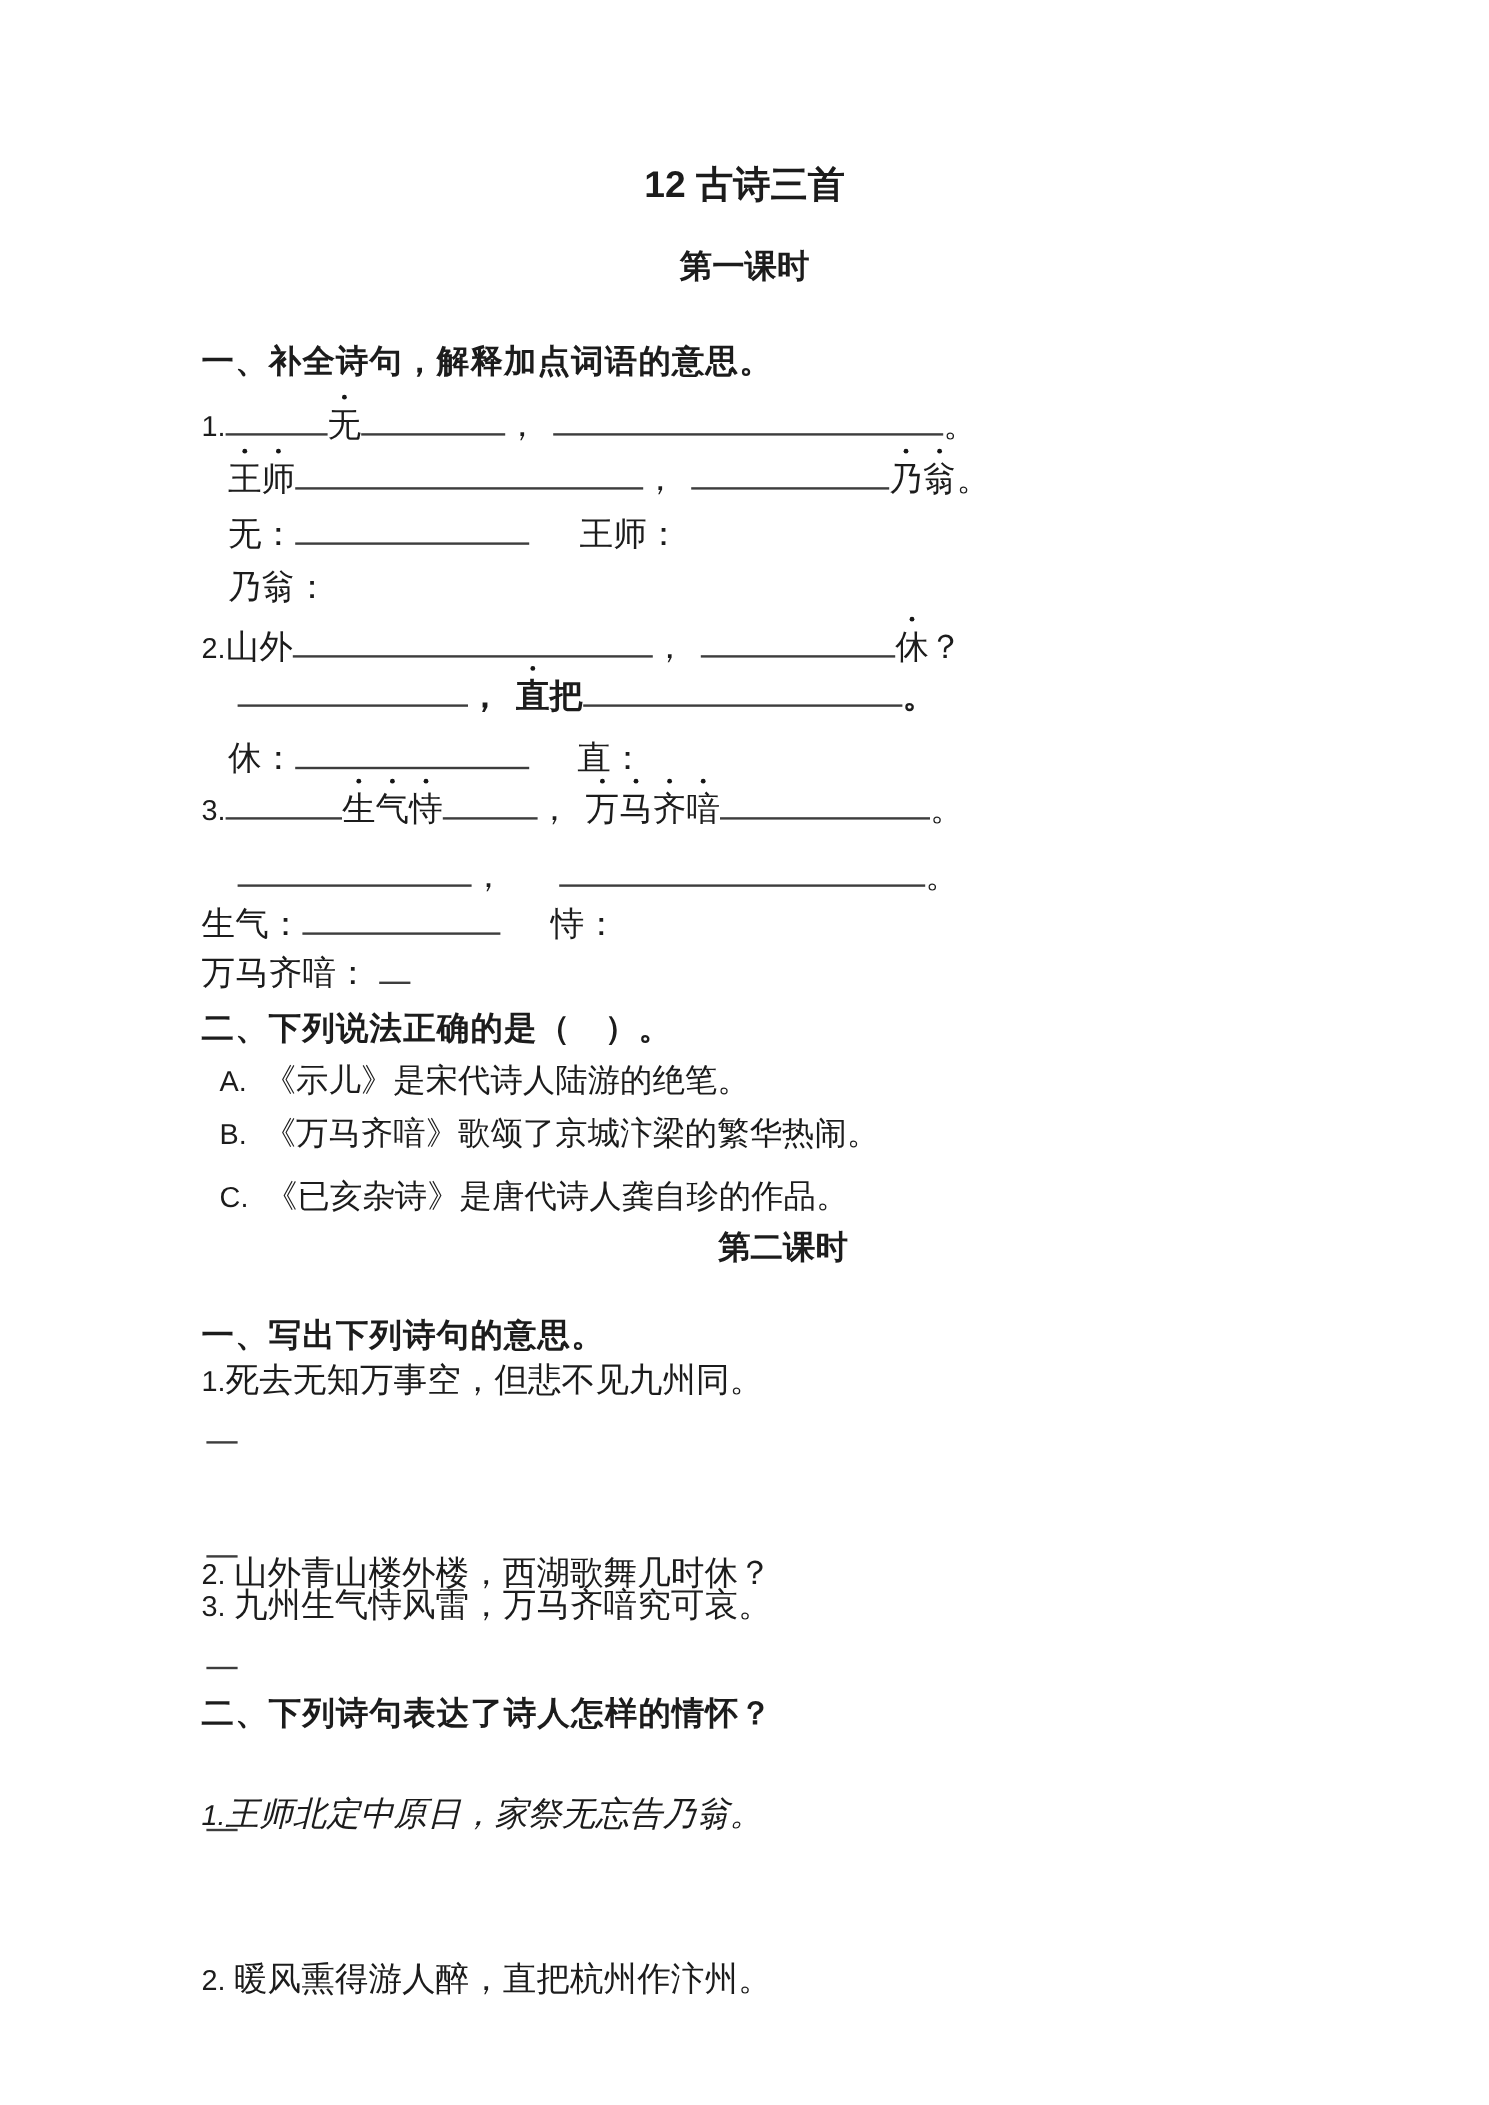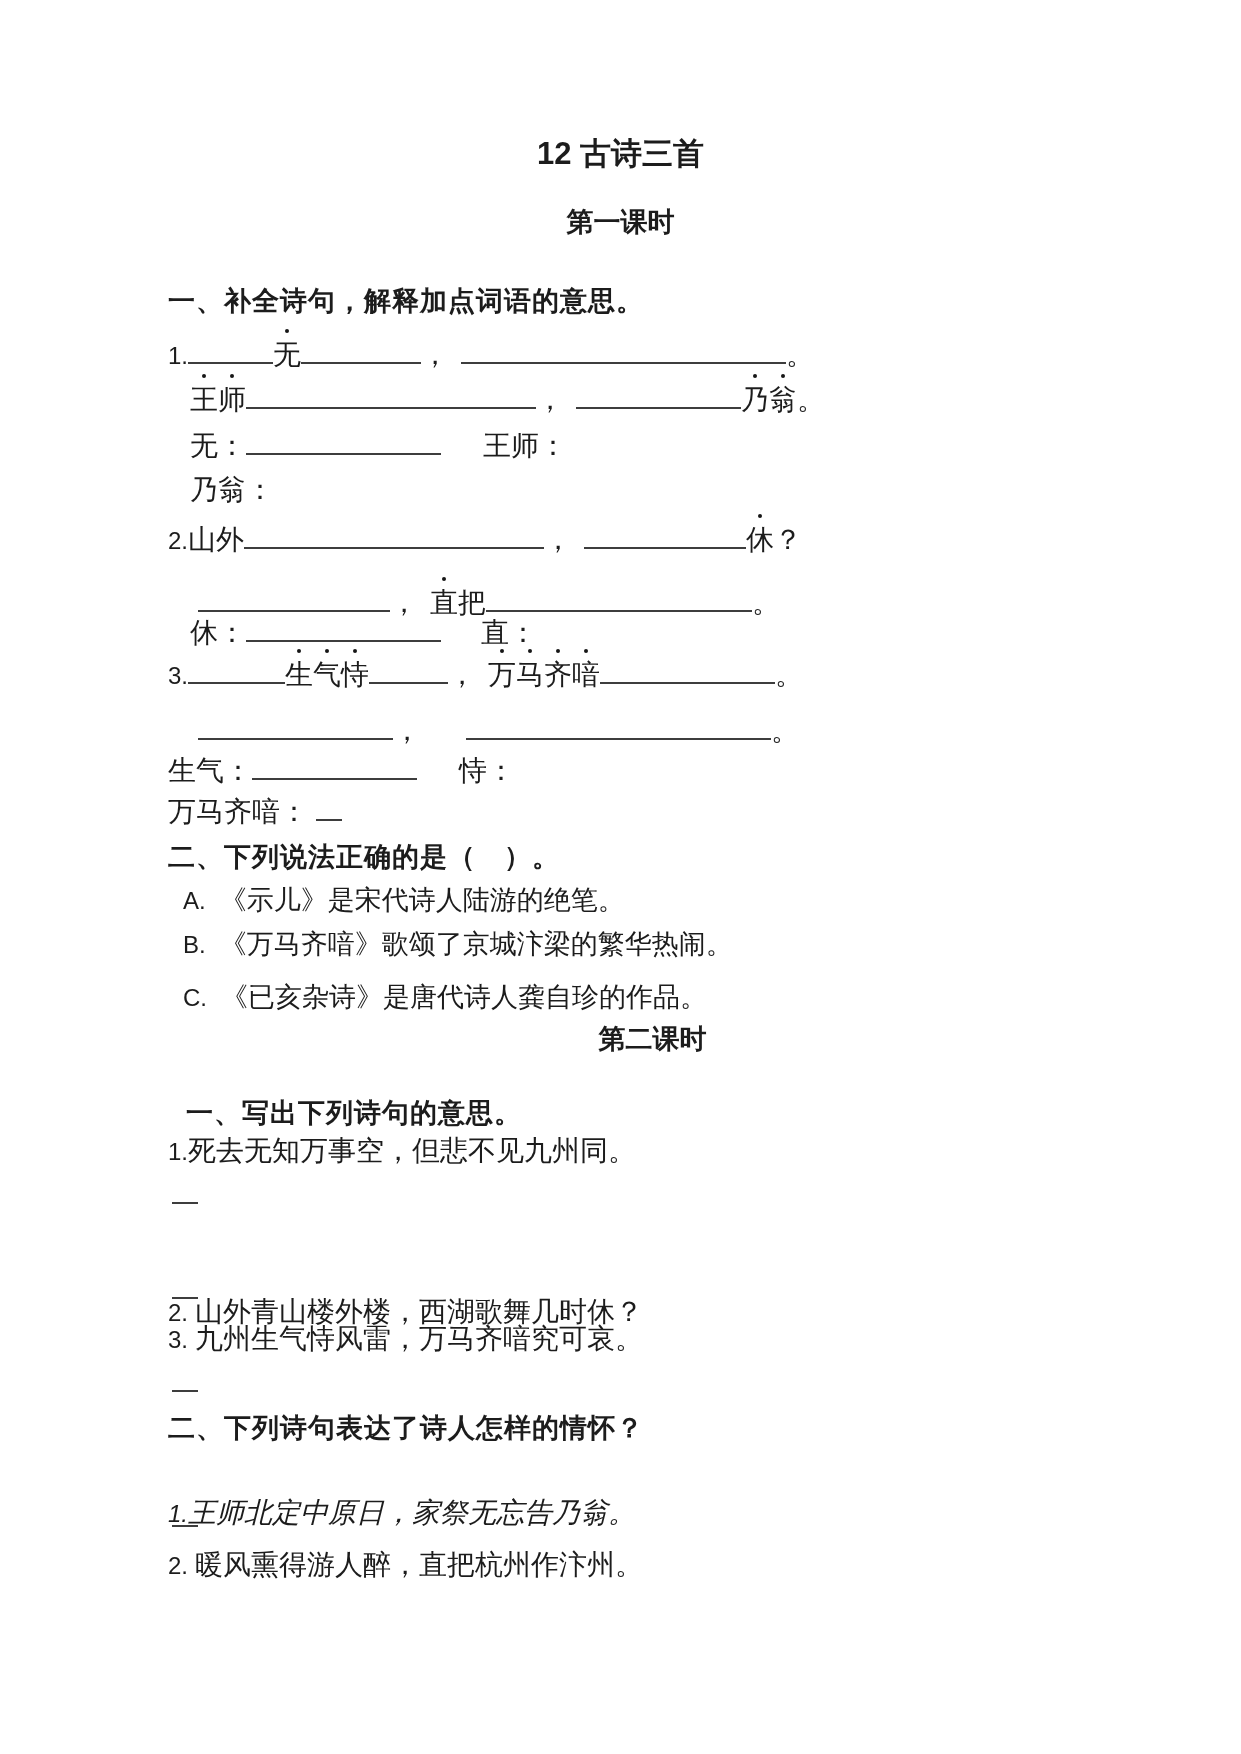--- a/index.html
+++ b/index.html
@@ -53,59 +53,59 @@
   <div class="block doc-title" style="top:132px;">12 古诗三首</div>
   <div class="block session-title" style="top:205px;">第一课时</div>
 
   <div class="block heading" style="top:283px;left:168px;">一、补全诗句，解释加点词语的意思。</div>
 
   <div class="block fill-line" style="top:336px;left:168px;"><span class="num">1.</span><span class="blank" style="width: 85px;"></span><span class="emph">无</span><span class="blank" style="width: 120px;"></span><span class="txt">，</span><span class="gap" style="width: 12px;"></span><span class="blank" style="width: 325px;"></span><span class="txt">。</span></div>
   <div class="block fill-line" style="top:381px;left:168px;"><span class="gap" style="width: 22px;"></span><span class="emph">王</span><span class="emph">师</span><span class="blank" style="width: 290px;"></span><span class="txt">，</span><span class="gap" style="width: 12px;"></span><span class="blank" style="width: 165px;"></span><span class="emph">乃</span><span class="emph">翁</span><span class="txt">。</span></div>
   <div class="block fill-line" style="top:427px;left:168px;"><span class="gap" style="width: 22px;"></span><span class="txt">无：</span><span class="blank" style="width: 195px;"></span><span class="gap" style="width: 42px;"></span><span class="txt">王师：</span></div>
   <div class="block fill-line" style="top:471px;left:168px;"><span class="gap" style="width: 22px;"></span><span class="txt">乃翁：</span></div>
   <div class="block fill-line" style="top:521px;left:168px;"><span class="num">2.</span><span class="txt">山外</span><span class="blank" style="width: 300px;"></span><span class="txt">，</span><span class="gap" style="width: 12px;"></span><span class="blank" style="width: 162px;"></span><span class="emph">休</span><span class="txt">？</span></div>
-  <div class="block fill-line" style="top:584px;left:168px;"><span class="gap" style="width: 30px;"></span><span class="blank" style="width: 192px;"></span><span class="txt">，</span><span class="gap" style="width: 12px;"></span><span class="emph">直</span><span class="txt">把</span><span class="blank" style="width: 266px;"></span><span class="txt">。</span></div>
+  <div class="block fill-line" style="top:562px;left:168px;font-weight:bold;"><span class="gap" style="width: 30px;"></span><span class="blank" style="width: 192px;"></span><span class="txt">，</span><span class="gap" style="width: 12px;"></span><span class="emph">直</span><span class="txt">把</span><span class="blank" style="width: 266px;"></span><span class="txt">。</span></div>
   <div class="block fill-line" style="top:614px;left:168px;"><span class="gap" style="width: 22px;"></span><span class="txt">休：</span><span class="blank" style="width: 195px;"></span><span class="gap" style="width: 40px;"></span><span class="txt">直：</span></div>
   <div class="block fill-line" style="top:656px;left:168px;"><span class="num">3.</span><span class="blank" style="width: 97px;"></span><span class="emph">生</span><span class="emph">气</span><span class="emph">恃</span><span class="blank" style="width: 79px;"></span><span class="txt">，</span><span class="gap" style="width: 12px;"></span><span class="emph">万</span><span class="emph">马</span><span class="emph">齐</span><span class="emph">喑</span><span class="blank" style="width: 175px;"></span><span class="txt">。</span></div>
   <div class="block fill-line" style="top:712px;left:168px;"><span class="gap" style="width: 30px;"></span><span class="blank" style="width: 195px;"></span><span class="txt">，</span><span class="gap" style="width: 45px;"></span><span class="blank" style="width: 305px;"></span><span class="txt">。</span></div>
   <div class="block fill-line" style="top:752px;left:168px;"><span class="txt">生气：</span><span class="blank" style="width: 165px;"></span><span class="gap" style="width: 42px;"></span><span class="txt">恃：</span></div>
   <div class="block fill-line" style="top:793px;left:168px;"><span class="txt">万马齐喑：</span><span class="gap" style="width: 8px;"></span><span class="blank" style="width: 26px;"></span></div>
 
   <div class="block heading" style="top:839px;left:168px;">二、下列说法正确的是（　）。</div>
 
   <div class="block option" style="top:883px;left:183px;">
     <span class="label">A.</span><span>《示儿》是宋代诗人陆游的绝笔。</span>
   </div>
   <div class="block option" style="top:927px;left:183px;">
     <span class="label">B.</span><span>《万马齐喑》歌颂了京城汴梁的繁华热闹。</span>
   </div>
   <div class="block option" style="top:980px;left:183px;">
     <span class="label">C.</span><span>《已亥杂诗》是唐代诗人龚自珍的作品。</span>
   </div>
 
   <div class="block session-title" style="top:1022px;margin-left:32px;">第二课时</div>
 
-  <div class="block heading" style="top:1095px;left:168px;margin-left:18px;">一、写出下列诗句的意思。</div>
+  <div class="block heading" style="top:1095px;left:168px;">一、写出下列诗句的意思。</div>
 
   <div class="block para" style="top:1133px;left:168px;">
     <span class="num">1.</span><span>死去无知万事空，但悲不见九州同。</span>
   </div>
   <div class="block dash-line" style="top:1180px;left:172px;"><span class="blank" style="width: 26px;"></span></div>
   <div class="block para" style="top:1294px;left:168px;">
     <span class="num">2.</span><span> 山外青山楼外楼，西湖歌舞几时休？</span>
   </div>
   <div class="block dash-line" style="top:1275px;left:172px;"><span class="blank" style="width: 26px;"></span></div>
   <div class="block para" style="top:1321px;left:168px;">
     <span class="num">3.</span><span> 九州生气恃风雷，万马齐喑究可哀。</span>
   </div>
   <div class="block dash-line" style="top:1368px;left:172px;"><span class="blank" style="width: 26px;"></span></div>
 
   <div class="block heading" style="top:1410px;left:168px;">二、下列诗句表达了诗人怎样的情怀？</div>
 
   <div class="block para" style="top:1495px;left:168px;font-style:italic;">
     <span class="num">1.</span><span>王师北定中原日，家祭无忘告乃翁。</span>
   </div>
   <div class="block dash-line" style="top:1503px;left:172px;"><span class="blank" style="width: 26px;"></span></div>
-  <div class="block para" style="top:1547px;left:168px;text-align:center;">
+  <div class="block para" style="top:1632px;left:168px;text-align:center;">
     <span class="num">2.</span><span> 暖风熏得游人醉，直把杭州作汴州。</span>
   </div>
 
 </div>
 
 </body></html>

